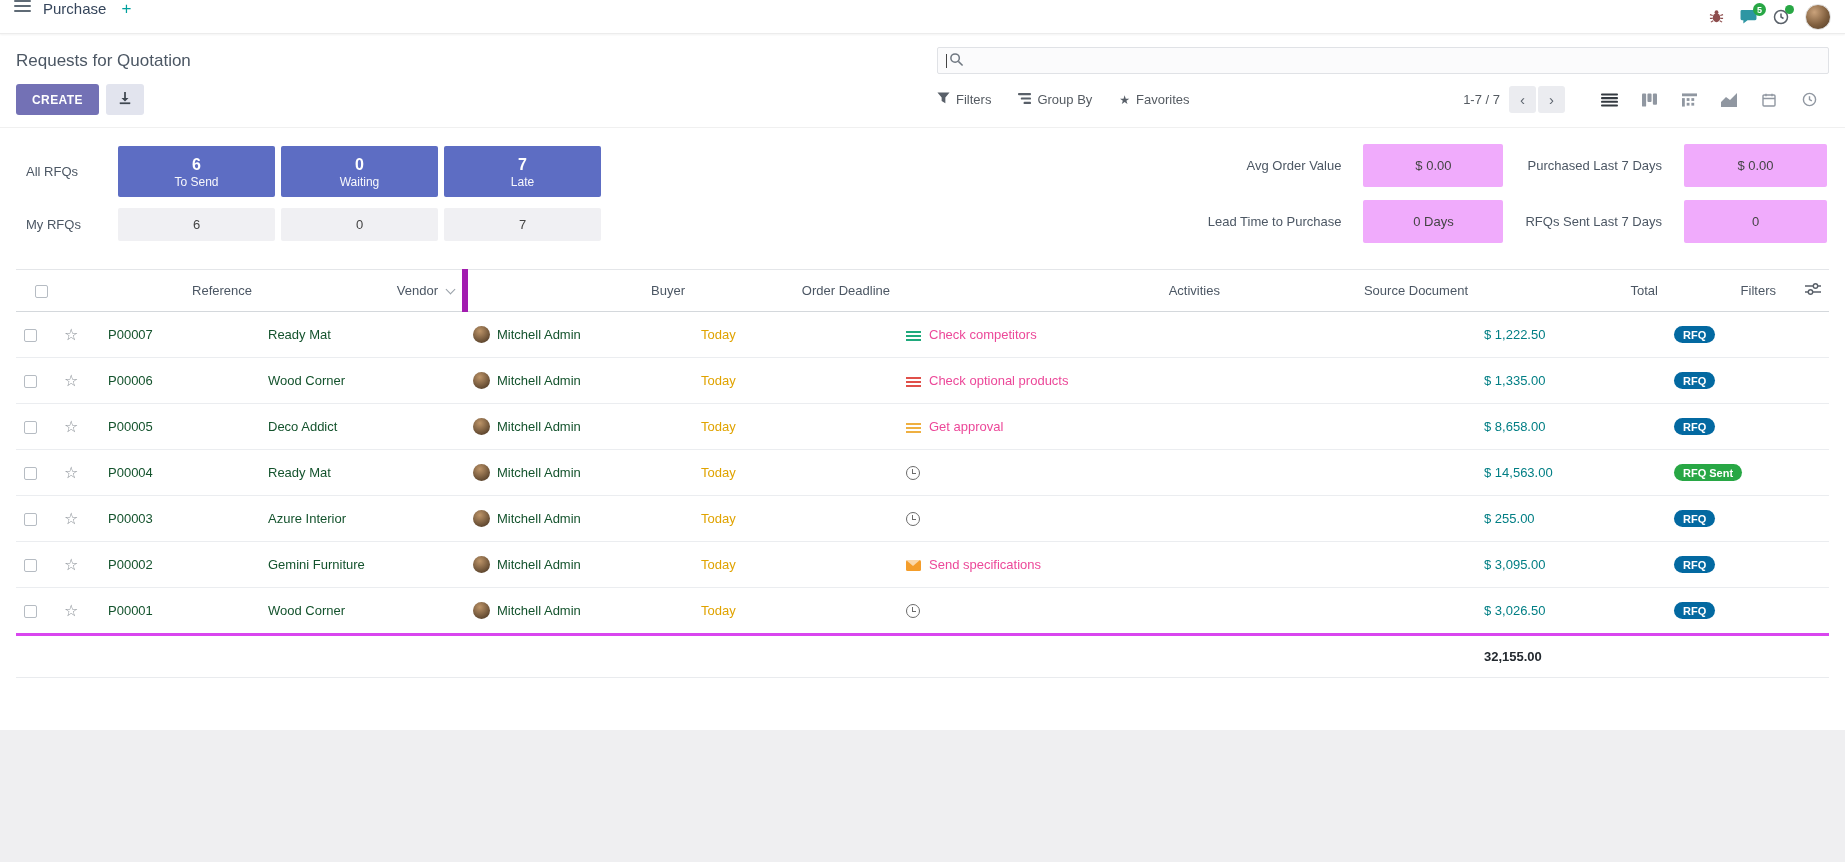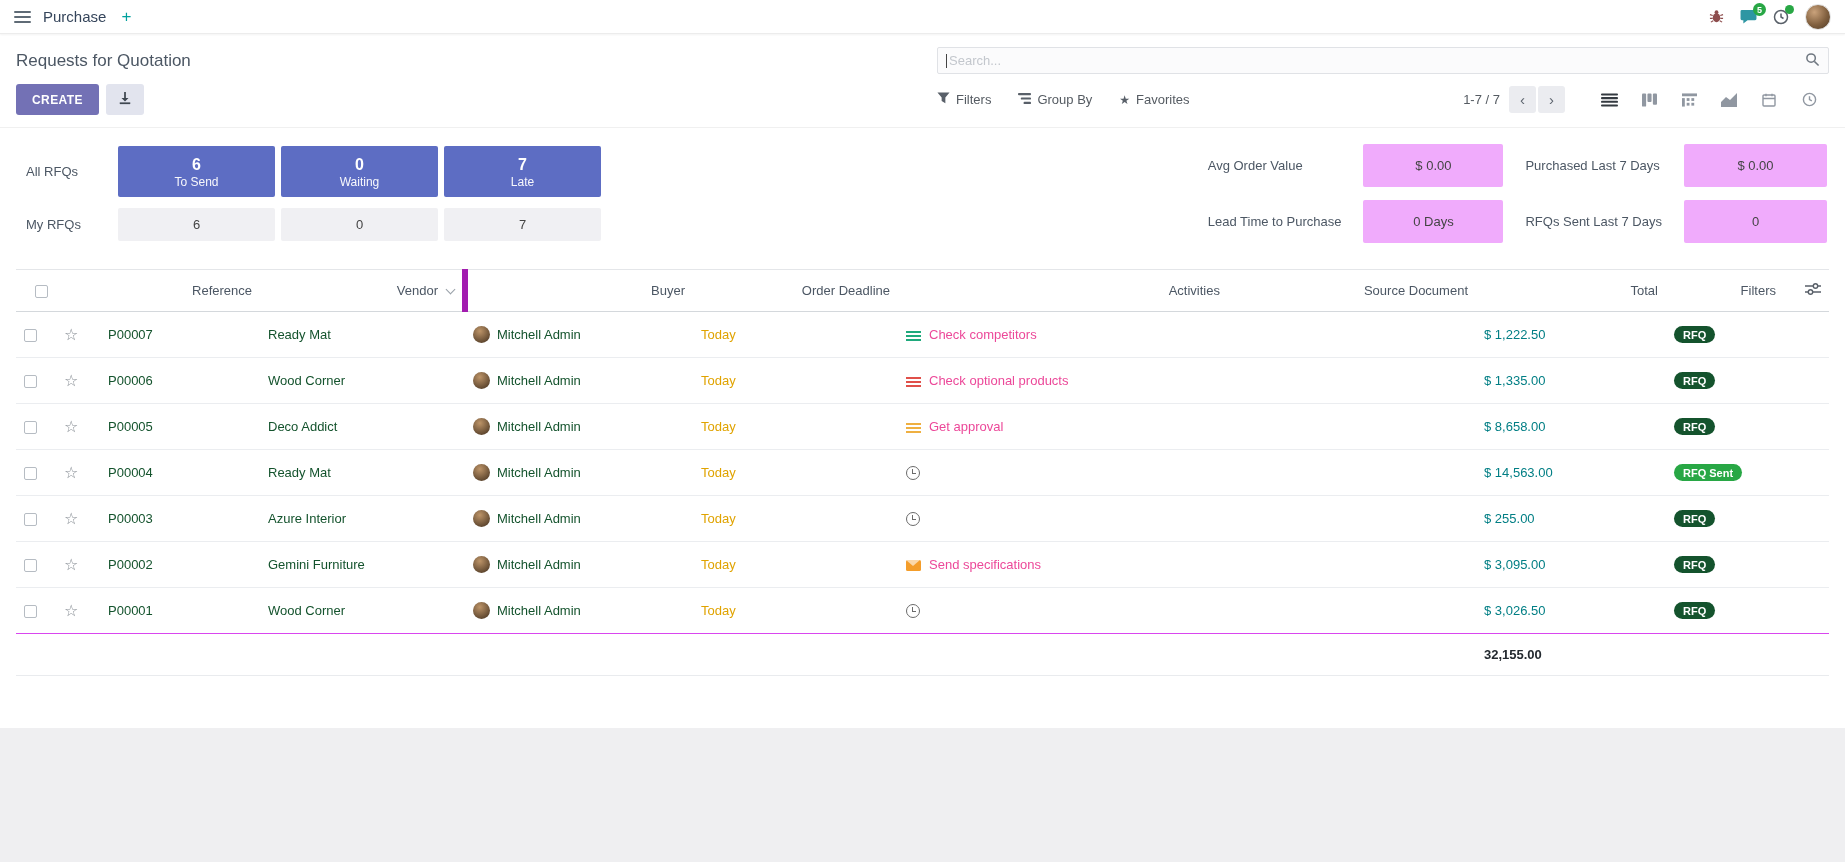--- a/index.html
+++ b/index.html
@@ -1,21 +1,21 @@
 <!DOCTYPE html>
 <html><head>
 <meta charset="utf-8">
 <style>
   *{box-sizing:border-box;margin:0;padding:0}
   html,body{width:1845px;height:862px}
   body{font-family:"Liberation Sans","DejaVu Sans",sans-serif;background:#efeff1;color:#495057;font-size:13px;overflow:hidden}
   .page{background:#fff;padding-bottom:52px}
 
   
-  .topbar{height:34px;background:#fff;display:flex;align-items:center;padding:0 14px;border-bottom:1px solid #ececec;box-shadow:0 1px 2px rgba(0,0,0,.05);position:relative;z-index:2}
+  .topbar{height:34px;background:#fff;display:flex;padding:0 14px;border-bottom:1px solid #ececec;box-shadow:0 1px 2px rgba(0,0,0,.05);position:relative;z-index:2}
   .hamburger{width:17px;height:12px;display:inline-flex;flex-direction:column;justify-content:space-between;cursor:pointer}
   .hamburger i{display:block;height:2px;background:#5f6b76;border-radius:1px}
   .app-title{margin-left:12px;font-size:15px;color:#35455b;cursor:pointer}
   .new-tab{margin-left:15px;color:#00a09d;font-size:17px;line-height:1;cursor:pointer}
   .tb-right{margin-left:auto;display:flex;align-items:center;gap:16px}
   .tb-icon{position:relative;display:inline-flex;cursor:pointer}
   .tb-badge{position:absolute;top:-6px;right:-9px;background:#28a745;color:#fff;font-size:9px;font-weight:bold;min-width:13px;height:13px;border-radius:7px;display:flex;align-items:center;justify-content:center;padding:0 3px}
   .tb-badge.dot{min-width:9px;height:9px;top:-4px;right:-5px;padding:0}
   .avatar{width:26px;height:26px;border-radius:50%;background:radial-gradient(circle at 35% 30%,#caa27b,#81603f 55%,#4e3a26);border:1px solid #e3e3e3;cursor:pointer}
 
@@ -46,46 +46,46 @@
 
   
   .dashboard{display:flex;justify-content:space-between;padding:16px 16px 18px;border-top:1px solid #f0f0f0;background:#fff}
   .dash-left{display:grid;grid-template-columns:96px 157px 157px 157px;column-gap:6px;row-gap:6px;align-items:center}
   .dash-row-label{font-size:13px;color:#4c5764;padding-left:10px;cursor:pointer}
   .tile{background:#5d6dc3;color:#fff;border-radius:2px;height:51px;display:flex;flex-direction:column;align-items:center;justify-content:center;cursor:pointer}
   .tile-count{font-size:16px;font-weight:700;line-height:1.25}
   .tile-label{font-size:12px;opacity:.95}
   .mytile{background:#f0f0f3;color:#444;height:33px;border-radius:2px;display:flex;align-items:center;justify-content:center;cursor:pointer}
   .dash-right{display:grid;grid-template-columns:auto 140px auto 143px;column-gap:22px;row-gap:13px;align-items:center;margin-right:2px}
-  .stat-label{text-align:left;color:#4c5764;white-space:nowrap}
+  .stat-label{text-align:right;color:#4c5764;white-space:nowrap}
   .stat-value{background:#f0abfc;height:43px;border-radius:2px;display:flex;align-items:center;justify-content:center;color:#444}
 
   
   .table-wrap{padding:8px 16px 0;background:#fff}
   table{width:100%;border-collapse:collapse;table-layout:fixed}
   thead th{font-weight:500;color:#4c5764;text-align:right;padding:12px 8px;border-top:1px solid #e4e6e9;border-bottom:1px solid #d4d8dc;font-size:13px}
   thead th.th-vendor{border-right:6px solid #a21caf}
   thead th.th-total,td.c-total{}
   thead th.th-gear{text-align:right}
   tbody td{padding:13px 8px;border-top:1px solid #ebedf0;font-size:13px;vertical-align:middle}
   tbody tr:first-child td{border-top:none}
   tbody tr{cursor:pointer}
-  tfoot td{border-top:1px solid #d946ef;border-bottom:1px solid #e9ebee;padding:13px 8px;font-weight:700;color:#23292f}
+  tfoot td{border-top:3px solid #d946ef;border-bottom:1px solid #e9ebee;padding:13px 8px;font-weight:700;color:#23292f}
   .checkbox{width:13px;height:13px;border:1px solid #b6bcc3;border-radius:2px;display:inline-block;background:#fff;vertical-align:middle;cursor:pointer}
   .star{cursor:pointer}
   .star::before{content:"\2606";font-size:16px;color:#8a9097}
   .link{color:#14532d;text-decoration:none;cursor:pointer}
   .sort-caret{display:inline-block;width:7px;height:7px;border-right:1.6px solid #98a0a8;border-bottom:1.6px solid #98a0a8;transform:rotate(45deg);margin-left:9px;vertical-align:2px}
   .avatar-xs{width:17px;height:17px;border-radius:50%;display:inline-block;vertical-align:-4px;margin-right:7px;background:radial-gradient(circle at 40% 30%,#bd9468,#5f472f 75%)}
   .deadline{color:#e0a300}
   .amount{color:#017e84}
   .act-label{color:#ec4899}
   .pill{display:inline-block;padding:2.5px 9px;border-radius:10px;font-size:11px;font-weight:700;color:#fff;white-space:nowrap;background:#00a09d}
   .pill[data-color="green"]{background:#28a745}
-  .pill[data-color="teal"]{background:#14532d}
+  .pill[data-color="teal"]{background:#0369a1}
 
   
   .act-icon{display:inline-block;vertical-align:middle;margin-right:8px;position:relative}
   .act-icon[data-icon^="list"]{width:15px;height:12px}
   .act-icon[data-icon^="list"]::before{content:"";position:absolute;left:0;top:1px;width:15px;height:2.4px;background:currentColor;box-shadow:0 4px 0 currentColor,0 8px 0 currentColor}
   .act-icon[data-icon="list-green"]{color:#1fa97c}
   .act-icon[data-icon="list-red"]{color:#e0504a}
   .act-icon[data-icon="list-yellow"]{color:#efb041}
   .act-icon[data-icon="clock"]{width:14px;height:14px;border:1.5px solid #6b6b6b;border-radius:50%}
   .act-icon[data-icon="clock"]::before{content:"";position:absolute;left:4.8px;top:2px;width:1.6px;height:4.5px;background:#6b6b6b}
@@ -129,21 +129,20 @@
       </span>
       <span class="avatar"></span>
     </div>
   </header>
 
   <section class="control-panel">
     <div class="cp-row1">
       <div class="breadcrumb">Requests for Quotation</div>
       <div class="searchbox">
         <span class="caret"></span>
-        <input type="text" placeholder="Search..." style="">
         <span>
           <svg width="15" height="15" viewBox="0 0 16 16" fill="none" stroke="#6f7780" stroke-width="1.6">
               <circle cx="6.5" cy="6.5" r="4.5"></circle>
               <path d="M10 10l4.5 4.5"></path>
             </svg>
         </span>
       </div>
     </div>
     <div class="cp-row2">
       <button class="btn-create">CREATE</button>

